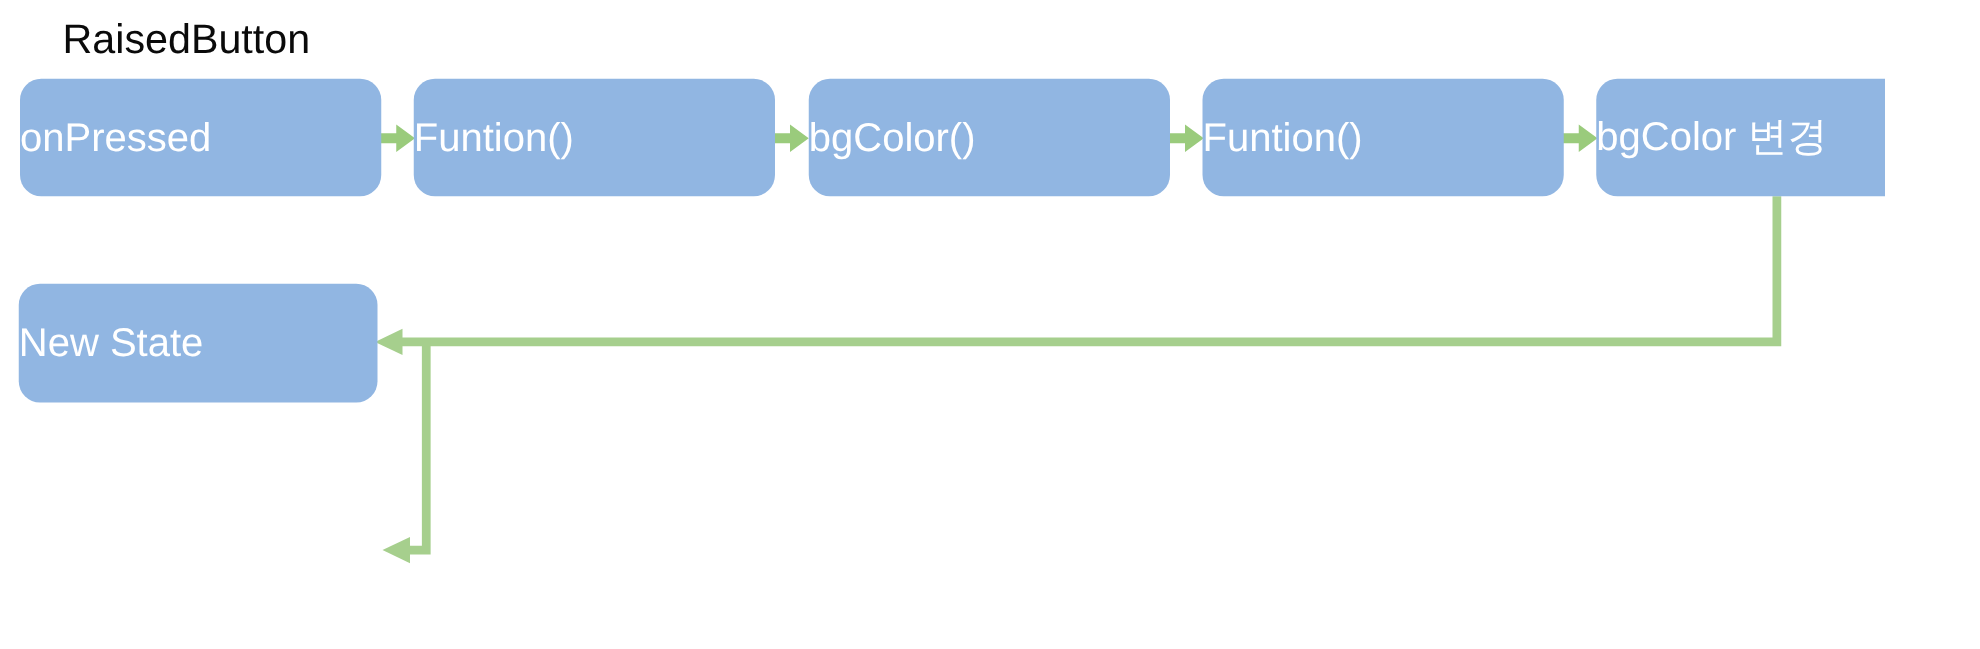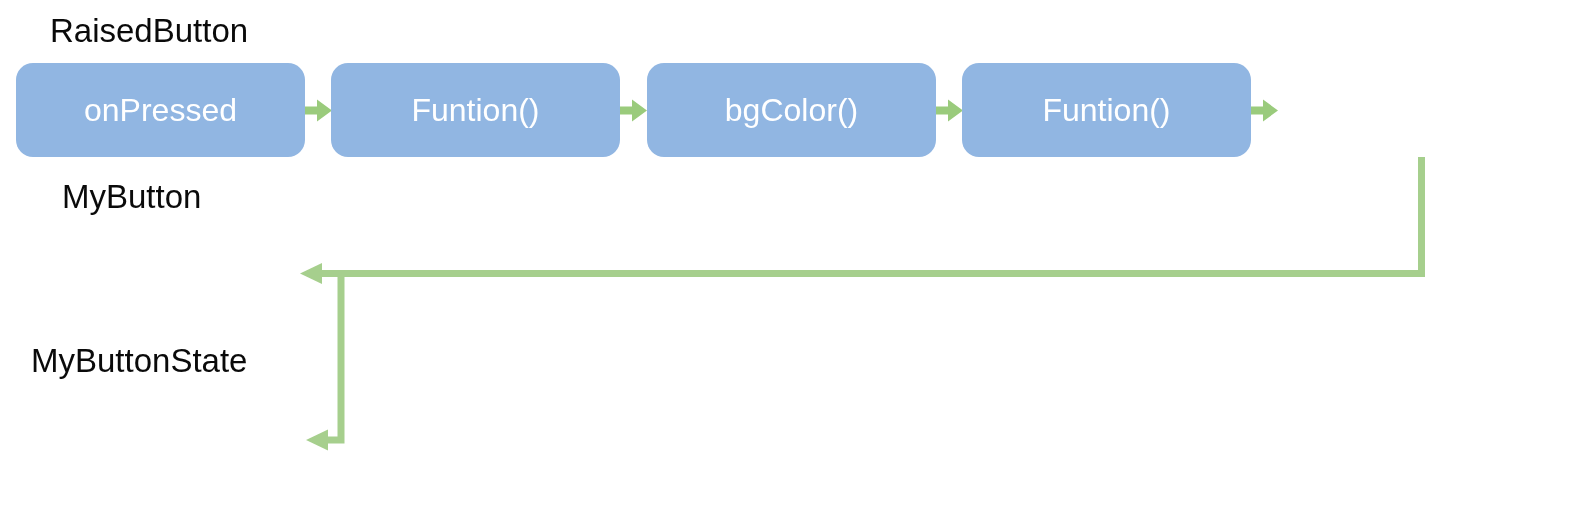--- a/index.html
+++ b/index.html
@@ -42,21 +42,20 @@
     color: var(--label-text, #0a0a0a);
     white-space: nowrap;
   }
   .node {
     position: absolute;
     height: 94px;
     background: var(--box-fill, #91b6e2);
     border-radius: 17px;
     display: flex;
     align-items: center;
-    justify-content: center;
   }
   .node-text {
     color: var(--box-text, #ffffff);
     font-size: 32px;
     white-space: nowrap;
   }
 </style>
 </head>
 <body>
 
@@ -83,20 +82,24 @@
   </div>
   <div class="node" style="left:331px; top:63px; width:289px">
     <span class="node-text">Funtion()</span>
   </div>
   <div class="node" style="left:647px; top:63px; width:289px">
     <span class="node-text">bgColor()</span>
   </div>
   <div class="node" style="left:962px; top:63px; width:289px">
     <span class="node-text">Funtion()</span>
   </div>
-
-  <div class="row-label" style="left:62px; top:178px">MyButton</div>
+  <div class="node" style="left:1277px; top:63px; width:289px">
+    <span class="node-text">bgColor 변경</span>
+  </div>
 
 
-  <div class="row-label" style="left:31px; top:342px">MyButtonState</div>
+  <div class="node" style="left:15px; top:227px; width:287px; height:95px">
+    <span class="node-text">New State</span>
+  </div>
+
 
 
 </div>
 
 </body></html>

